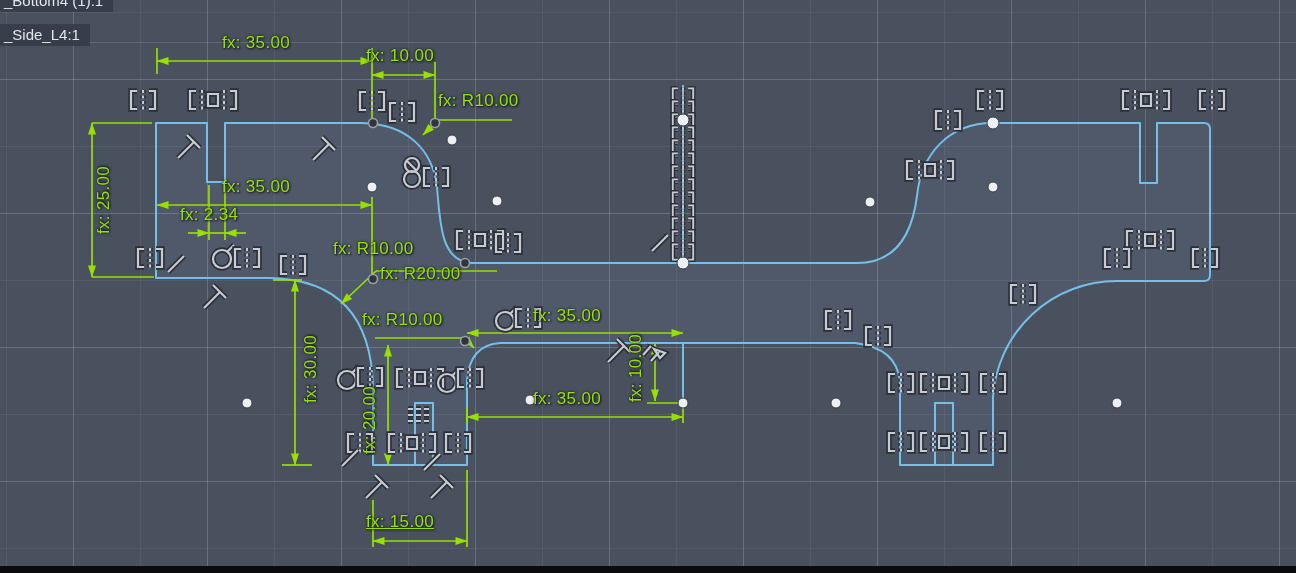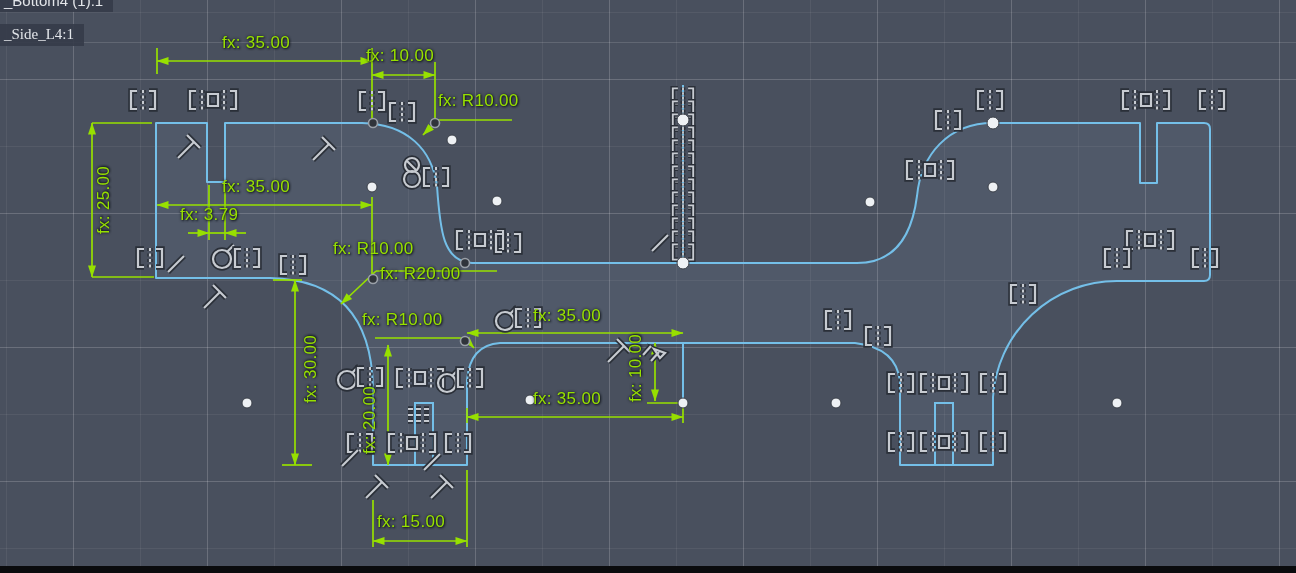--- a/index.html
+++ b/index.html
@@ -19,21 +19,21 @@
     position:absolute;color:#97e000;font-size:17px;white-space:nowrap;
     text-shadow:0 0 3px rgba(15,20,26,.9),1px 1px 2px rgba(15,20,26,.85);
     letter-spacing:.3px;
   }
   .vert{transform:translate(-50%,-50%) rotate(-90deg);}
   .chip{
     position:absolute;left:0;background:rgba(54,60,74,.92);color:#e3e6ea;
     font-size:15px;padding:2px 10px 3px 4px;white-space:nowrap;
   }
   .chip.clipped{top:-8px;padding-top:0;}
-  .chip2{top:24px;font-family:Liberation Serif, serif;}
+  .chip2{top:24px;}
   #bottombar{position:absolute;left:0;bottom:0;width:1296px;height:7px;background:#0a0b0d;}
   .ih{stroke:#2a2f38;stroke-width:5.5;fill:none;stroke-linecap:butt;}
   .if{stroke:#c7cbd1;stroke-width:2.2;fill:none;}
   .dim{stroke:#97e000;stroke-width:1.7;fill:none;}
 </style>
 </head>
 <body>
 
 <div id="viewport">
 
@@ -325,28 +325,28 @@
       <circle cx="465" cy="263" r="4.5"></circle>
       <circle cx="465" cy="341" r="4.5"></circle>
     </g>
   </svg>
 
   <div class="dimtext" style="left:222px;top:33px;">fx: 35.00</div>
   <div class="dimtext" style="left:366px;top:46px;">fx: 10.00</div>
   <div class="dimtext" style="left:438px;top:91px;">fx: R10.00</div>
   <div class="dimtext vert" style="left:104px;top:200px;">fx: 25.00</div>
   <div class="dimtext" style="left:222px;top:177px;">fx: 35.00</div>
-  <div class="dimtext" style="left:180px;top:205px;">fx: 3.79</div>
+  <div class="dimtext" style="left:180px;top:205px;">fx: 2.34</div>
   <div class="dimtext" style="left:333px;top:239px;">fx: R10.00</div>
   <div class="dimtext" style="left:380px;top:264px;">fx: R20.00</div>
   <div class="dimtext" style="left:362px;top:310px;">fx: R10.00</div>
   <div class="dimtext vert" style="left:311px;top:369px;">fx: 30.00</div>
   <div class="dimtext vert" style="left:370px;top:420px;">fx: 20.00</div>
   <div class="dimtext" style="left:533px;top:306px;">fx: 35.00</div>
   <div class="dimtext vert" style="left:636px;top:368px;">fx: 10.00</div>
   <div class="dimtext" style="left:533px;top:389px;">fx: 35.00</div>
-  <div class="dimtext" style="left:377px;top:512px;">fx: 15.00</div>
+  <div class="dimtext" style="left:366px;top:512px;text-decoration:underline;">fx: 15.00</div>
 
   <div class="chip clipped">_Bottom4 (1):1</div>
   <div class="chip chip2">_Side_L4:1</div>
 
   <div id="bottombar"></div>
 </div>
 
 </body></html>

